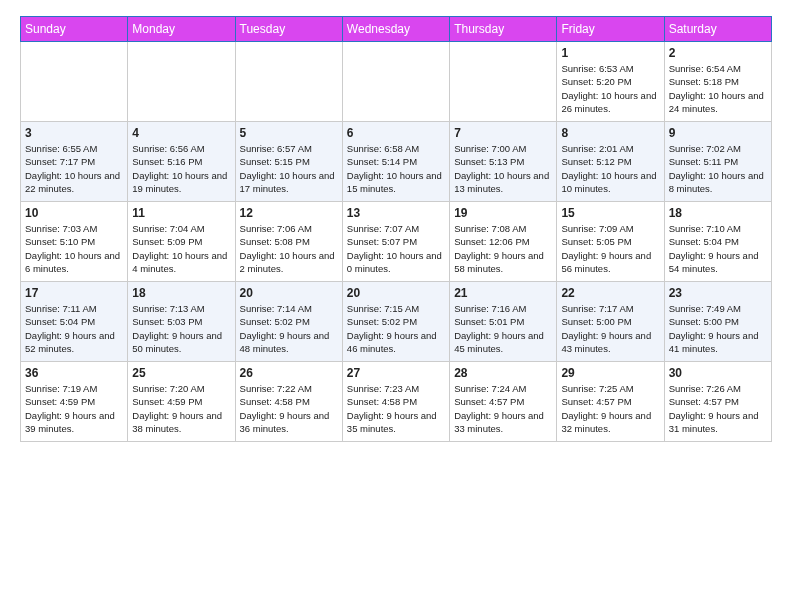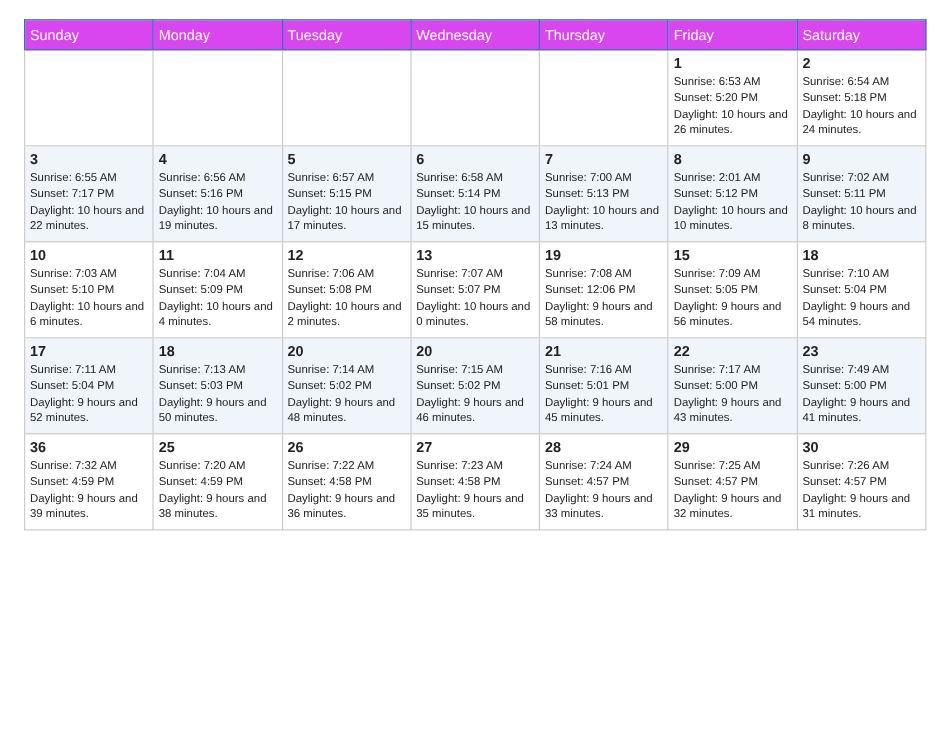--- a/index.html
+++ b/index.html
@@ -270,21 +270,21 @@
             <span class="day-num">23</span>
             <div class="day-info">Sunrise: 7:49 AM
 Sunset: 5:00 PM
 Daylight: 9 hours
 and 41 minutes.</div>
           </td>
         </tr>
         <tr>
           <td>
             <span class="day-num">36</span>
-            <div class="day-info">Sunrise: 7:32 AM
+            <div class="day-info">Sunrise: 7:19 AM
 Sunset: 4:59 PM
 Daylight: 9 hours
 and 39 minutes.</div>
           </td>
           <td>
             <span class="day-num">25</span>
             <div class="day-info">Sunrise: 7:20 AM
 Sunset: 4:59 PM
 Daylight: 9 hours
 and 38 minutes.</div>

